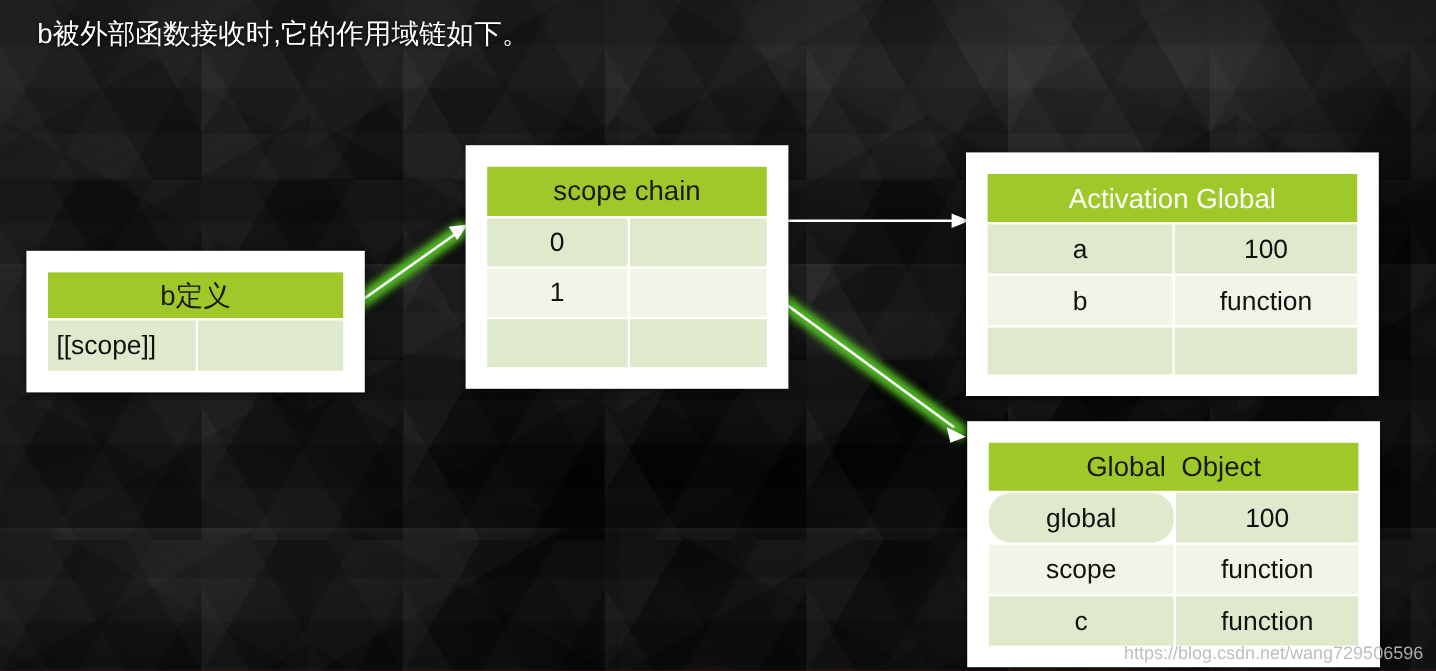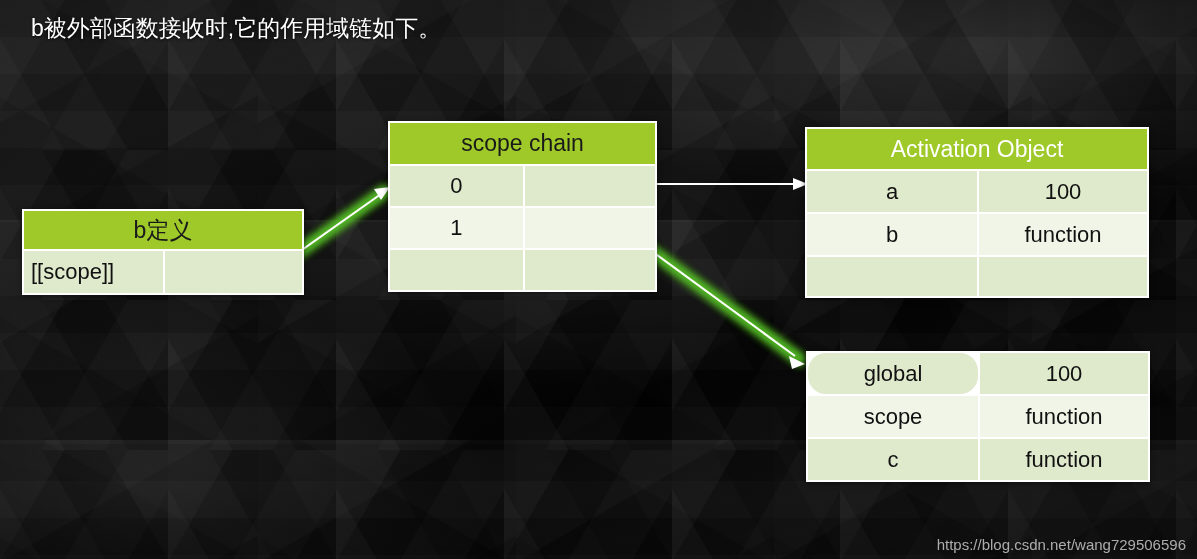--- a/index.html
+++ b/index.html
@@ -60,21 +60,21 @@
     letter-spacing: 0px;
     white-space: nowrap;
     text-shadow: 0 1px 3px rgba(0,0,0,0.9);
   }
 
   
   .tbl {
     position: absolute;
     box-sizing: border-box;
     background: #ffffff;
-    padding: 2px;
+    padding: 18px;
     box-shadow: 0 1px 5px rgba(0,0,0,0.55);
   }
   .tbl-head {
     box-sizing: border-box;
     width: 100%;
     background: #9ec928;
     text-align: center;
     font-size: 23px;
     color: #1a1a1a;
     white-space: pre;
@@ -186,36 +186,37 @@
       <div class="cell" style="width:50%; height:40px;">1</div>
       <div class="cell" style="width:calc(50% - 2px); height:40px;"></div>
     </div>
     <div class="row r-a">
       <div class="cell" style="width:50%; height:40px;"></div>
       <div class="cell" style="width:calc(50% - 2px); height:40px;"></div>
     </div>
   </div>
 
   <div class="tbl" style="left:805px; top:127px; width:344px;">
-    <div class="tbl-head light" style="height:40px;">Activation Object</div>
+    <div class="tbl-head light" style="height:40px;">Activation Global</div>
     <div class="row r-a">
       <div class="cell" style="width:50%; height:41px;">a</div>
       <div class="cell" style="width:calc(50% - 2px); height:41px;">100</div>
     </div>
     <div class="row r-b">
       <div class="cell" style="width:50%; height:41px;">b</div>
       <div class="cell" style="width:calc(50% - 2px); height:41px;">function</div>
     </div>
     <div class="row r-a">
       <div class="cell" style="width:50%; height:39px;"></div>
       <div class="cell" style="width:calc(50% - 2px); height:39px;"></div>
     </div>
   </div>
 
   <div class="tbl" style="left:806px; top:351px; width:344px;">
+    <div class="tbl-head" style="height:40px;">Global  Object</div>
     <div class="row r-a">
       <div class="cell" style="width:50%; height:41px;border-radius:18px;">global</div>
       <div class="cell" style="width:calc(50% - 2px); height:41px;">100</div>
     </div>
     <div class="row r-b">
       <div class="cell" style="width:50%; height:41px;">scope</div>
       <div class="cell" style="width:calc(50% - 2px); height:41px;">function</div>
     </div>
     <div class="row r-a">
       <div class="cell" style="width:50%; height:41px;">c</div>

